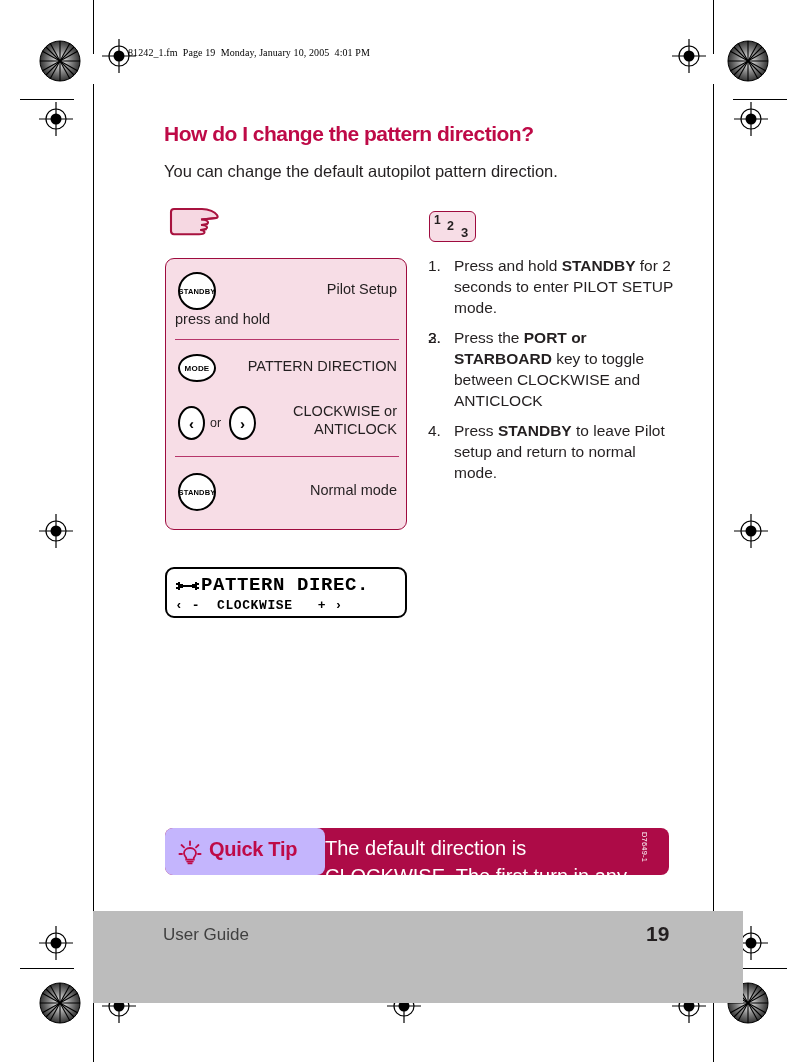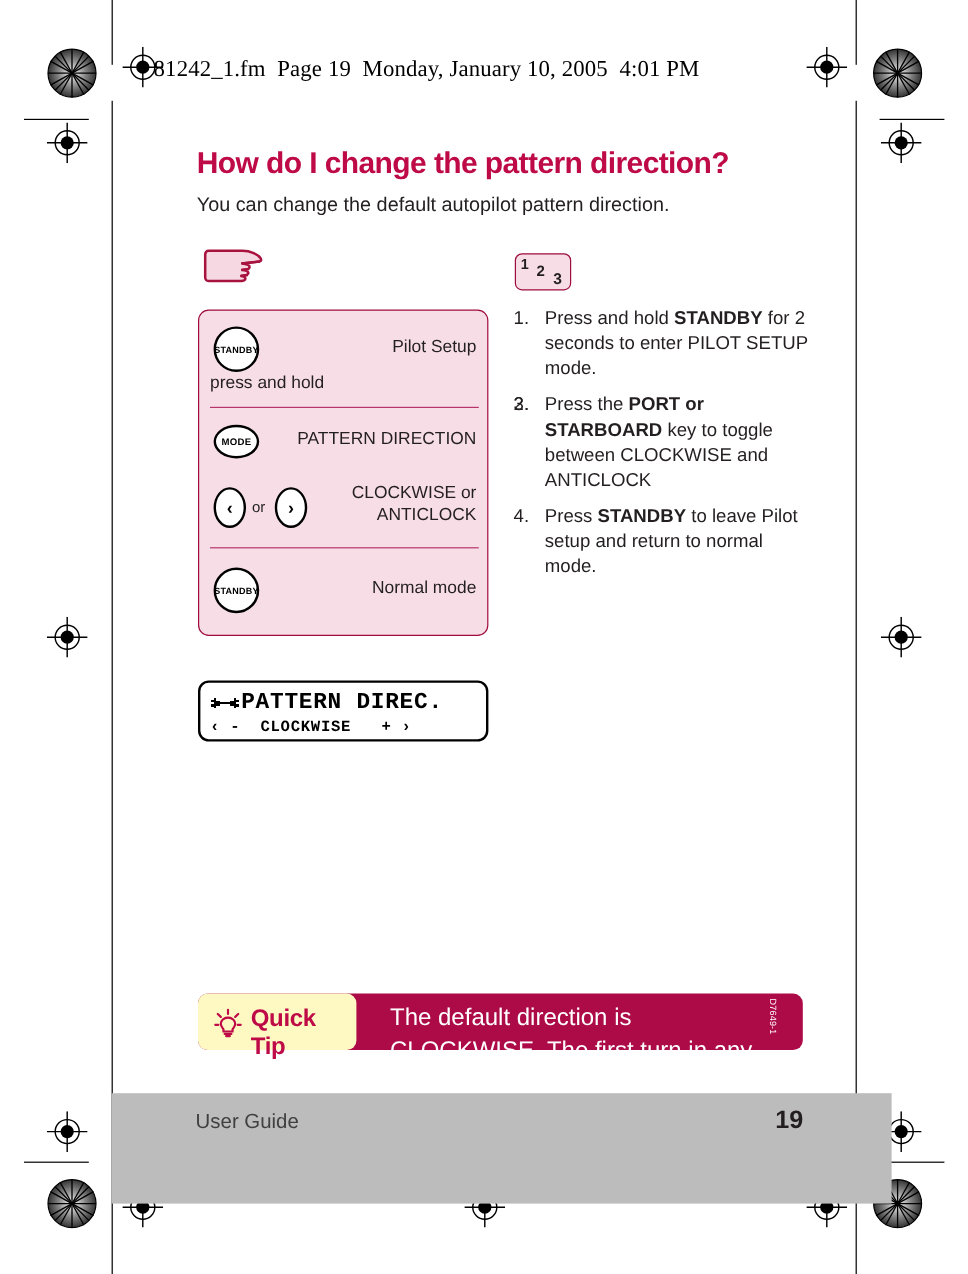--- a/index.html
+++ b/index.html
@@ -25,34 +25,34 @@
   .star { width: 42px; height: 42px; }
   .star svg { display:block; }
   .trimline { position: absolute; background: #000; }
 
   
   .fmline {
     position: absolute;
     left: 128px;
     top: 47px;
     font-family: "Liberation Serif", serif;
-    font-size: 19px;
+    font-size: 10px;
     color: #000;
     white-space: pre;
     letter-spacing: 0.1px;
   }
 
   
   .content { position: absolute; left: 0; top: 0; width: 807px; height: 1062px; }
 
   .page-title {
     position: absolute;
     left: 164px;
     top: 122px;
-    font-size: 25px;
+    font-size: 21px;
     font-weight: bold;
     color: #be0a47;
     letter-spacing: -0.5px;
     white-space: nowrap;
   }
   .page-intro {
     position: absolute;
     left: 164px;
     top: 162px;
     font-size: 16.5px;
@@ -197,22 +197,22 @@
     left: 165px;
     top: 828px;
     width: 504px;
     height: 47px;
     background: #ad0b47;
     border-radius: 8px;
   }
   .tip-badge {
     position: absolute;
     left: 0px; top: 0px;
-    width: 132px; height: 47px;
-    background: #fef9c3;
+    width: 160px; height: 47px;
+    background: #c4b5fd;
     border-radius: 8px;
     display: flex;
     align-items: center;
   }
   .tip-bulb { position: absolute; left: 10px; top: 9px; width: 30px; height: 30px; }
   .tip-badge-label {
     position: absolute;
     left: 44px;
     top: 10px;
     font-size: 20px;

